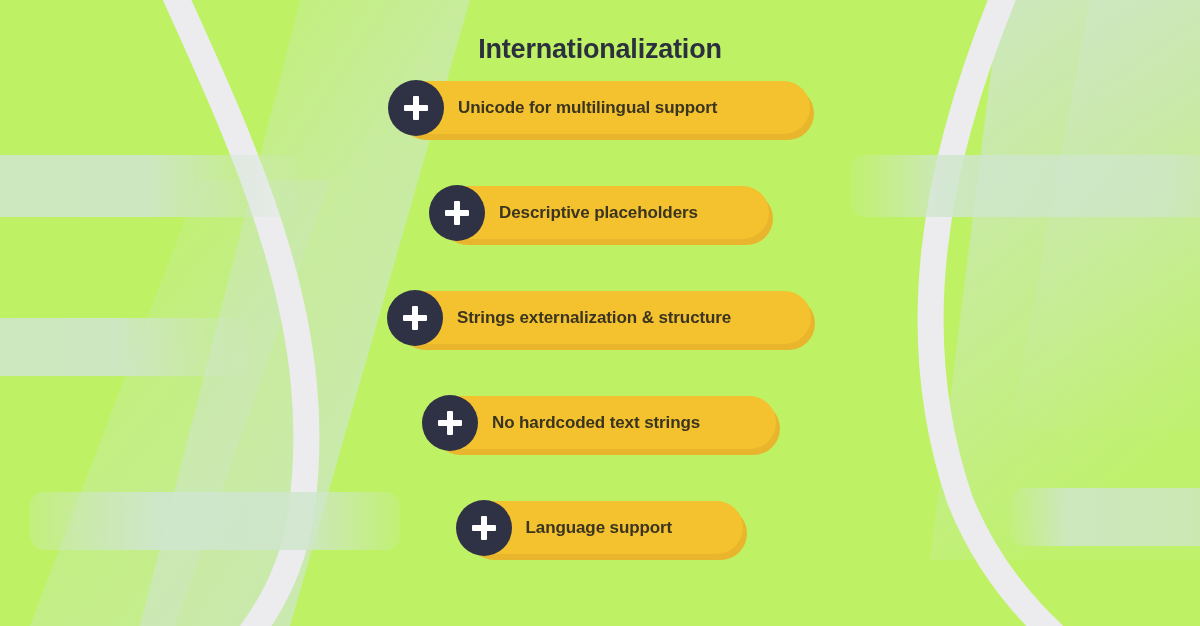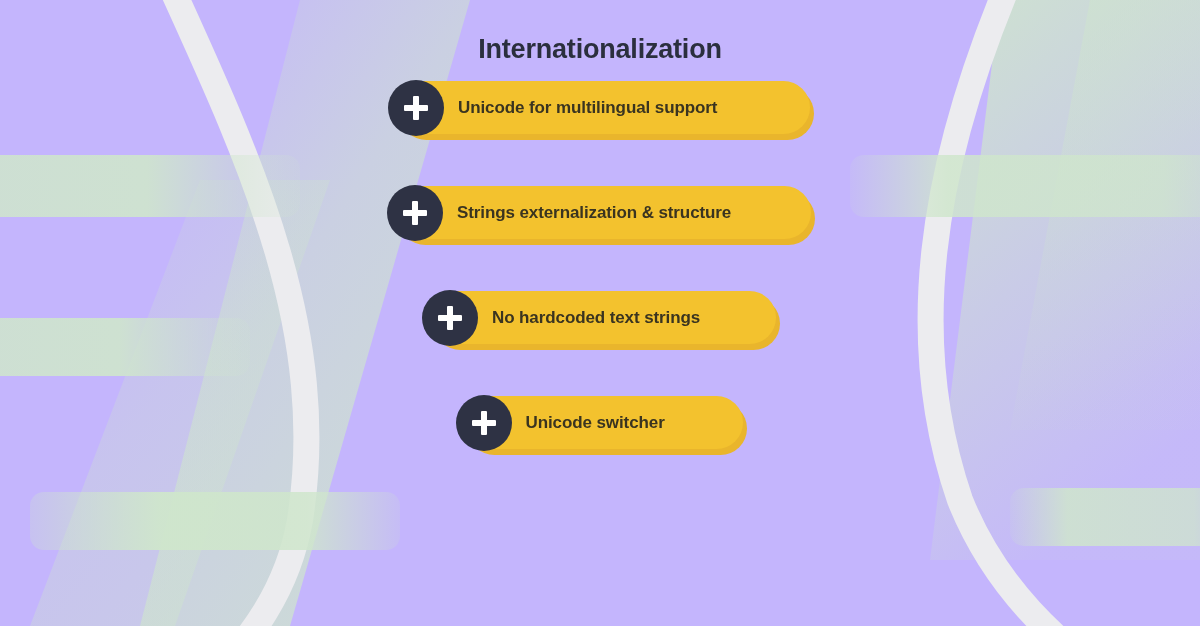--- a/index.html
+++ b/index.html
@@ -11,21 +11,21 @@
     height: 626px;
     overflow: hidden;
     background: #ffffff;
     font-family: "Liberation Sans", sans-serif;
   }
 
   .canvas {
     position: relative;
     width: 1200px;
     height: 626px;
-    background: #c4b5fd;
+    background: #bef264;
     overflow: hidden;
   }
 
   
   .bg-layer {
     position: absolute;
     inset: 0;
     width: 1200px;
     height: 626px;
     pointer-events: none;
@@ -207,20 +207,29 @@
       <li class="pill-row">
         <div class="pill" style="width:420px">
           <span class="pill-icon">
             <span class="plus-h"></span>
               <span class="plus-v"></span>
           </span>
           <span class="pill-label">Unicode for multilingual support</span>
         </div>
       </li>
 
+      <li class="pill-row">
+        <div class="pill" style="width:338px">
+          <span class="pill-icon">
+            <span class="plus-h"></span>
+              <span class="plus-v"></span>
+          </span>
+          <span class="pill-label">Descriptive placeholders</span>
+        </div>
+      </li>
 
       <li class="pill-row">
         <div class="pill" style="width:422px">
           <span class="pill-icon">
             <span class="plus-h"></span>
               <span class="plus-v"></span>
           </span>
           <span class="pill-label">Strings externalization &amp; structure</span>
         </div>
       </li>
@@ -234,19 +243,19 @@
           <span class="pill-label">No hardcoded text strings</span>
         </div>
       </li>
 
       <li class="pill-row">
         <div class="pill" style="width:285px">
           <span class="pill-icon">
             <span class="plus-h"></span>
               <span class="plus-v"></span>
           </span>
-          <span class="pill-label">Unicode switcher</span>
+          <span class="pill-label">Language support</span>
         </div>
       </li>
 
     </ul>
   </div>
 </div>
 
 </body></html>

